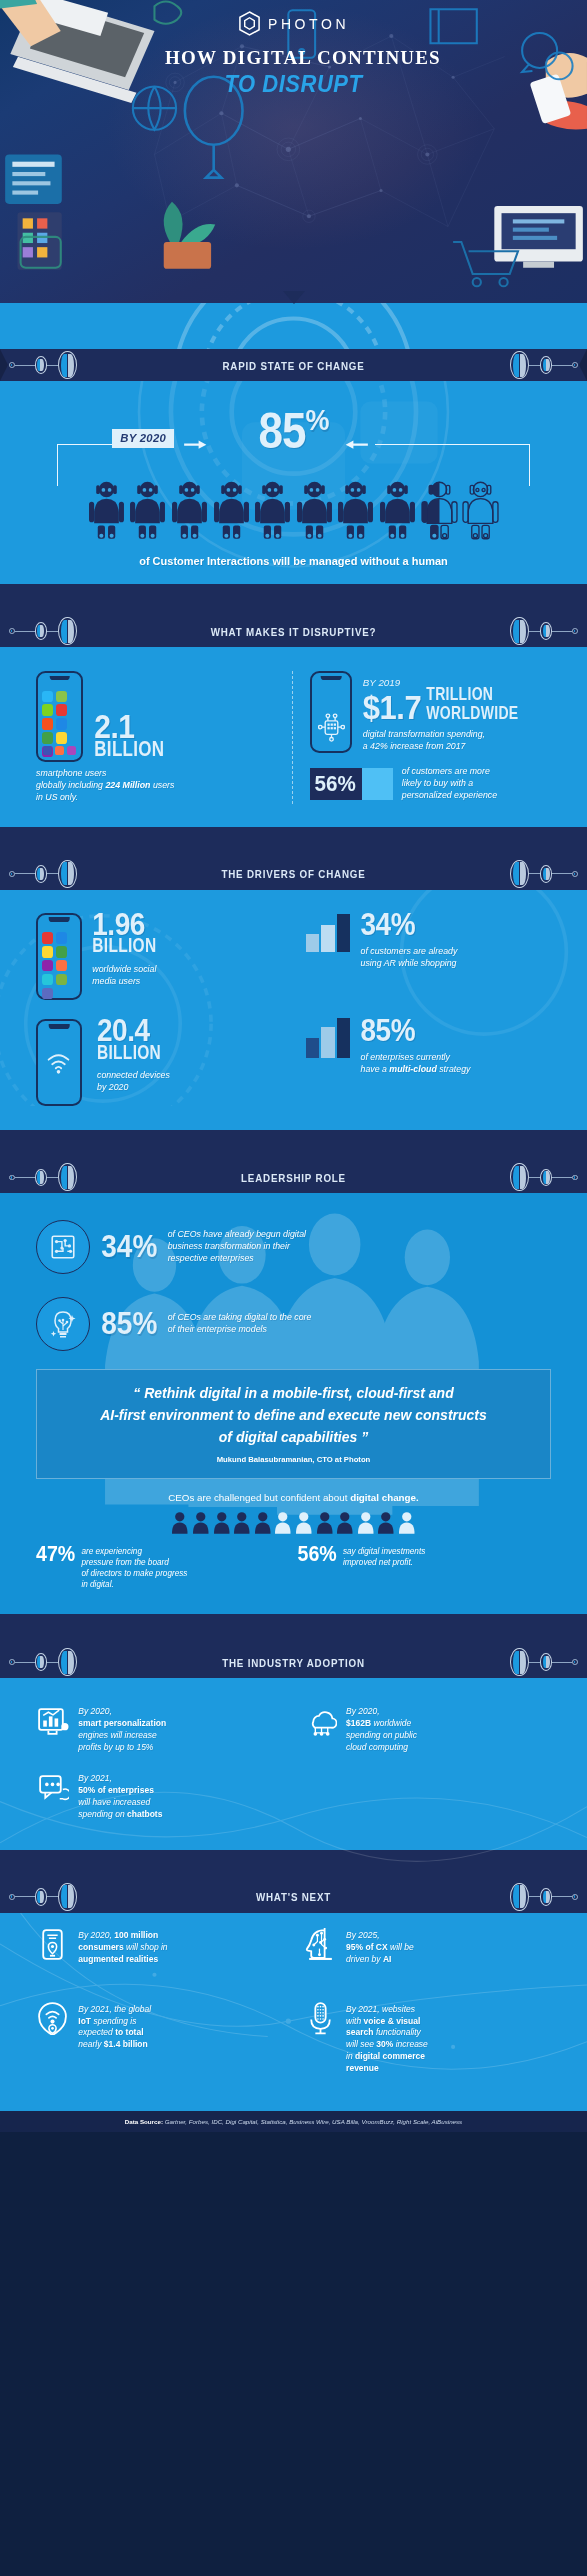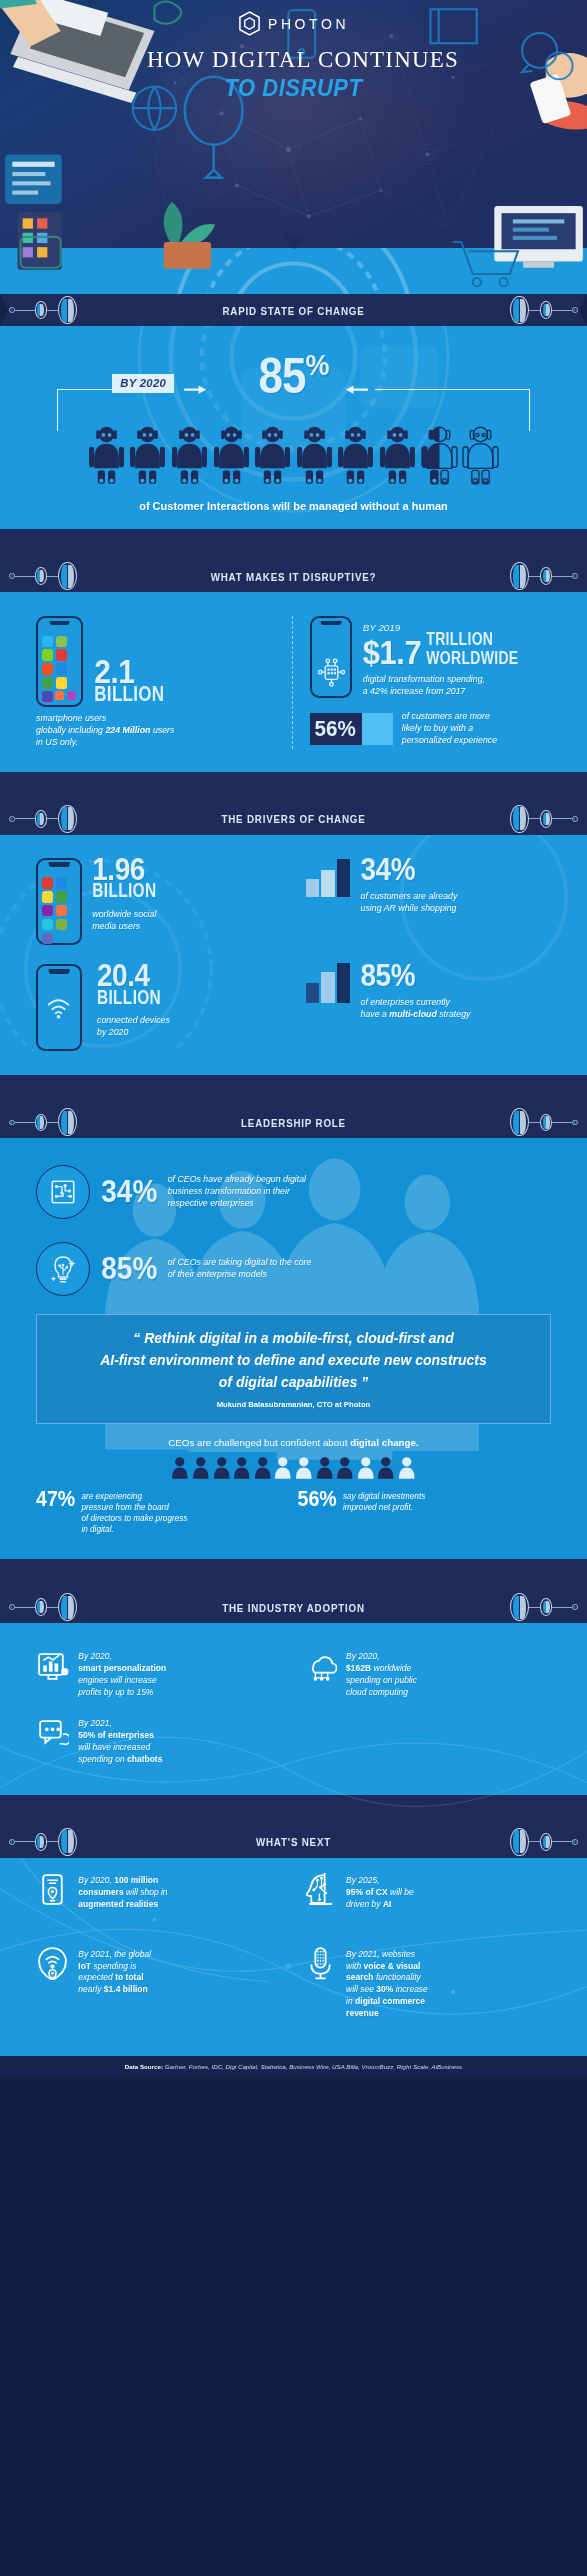--- a/index.html
+++ b/index.html
@@ -8,21 +8,21 @@
     width:587px;
     font-family:"Liberation Sans", sans-serif;
     color:#ffffff;
     -webkit-font-smoothing:antialiased;
   }
   .page { width:587px; position:relative; overflow:hidden; }
 
   
   .hero {
     position:relative;
-    height:248px;
+    height:303px;
     background:
       radial-gradient(ellipse 268px 175px at 50% 42%, rgba(120,90,120,.30) 0%, rgba(40,50,95,0) 70%),
       linear-gradient(150deg,#12376b 0%, #1b3b75 18%, #20356d 42%, #232f62 62%, #1c2f63 100%);
   }
   .hero-net {
     position:absolute; inset:0; opacity:.45;
   }
 
   .logo-wrap {
     position:absolute; top:11.3px; left:0; right:0;
@@ -31,21 +31,21 @@
   .logo-mark { width:23px; height:25px; }
   .logo-text {
     font-size:14px; letter-spacing:3.6px; font-weight:400; color:#fff;
     font-family:"Liberation Sans", sans-serif;
   }
   .hero-title {
     position:absolute; top:47px; left:0; right:0; text-align:center; z-index:6;
   }
   .hero-title .l1 {
     font-family:"Liberation Serif", serif;
-    font-size:23px; letter-spacing:1.2px; color:#ffffff; font-weight:400;
+    font-size:19px; letter-spacing:1.2px; color:#ffffff; font-weight:700;
     display:block;
     padding-left:19px;
   }
   .hero-title .l2 {
     display:block; margin-top:2.1px;
     font-family:"Liberation Sans", sans-serif;
     font-weight:700; font-style:italic;
     font-size:22px; letter-spacing:0.5px; color:#29a3e8;
     transform:scaleY(1.12);
   }

